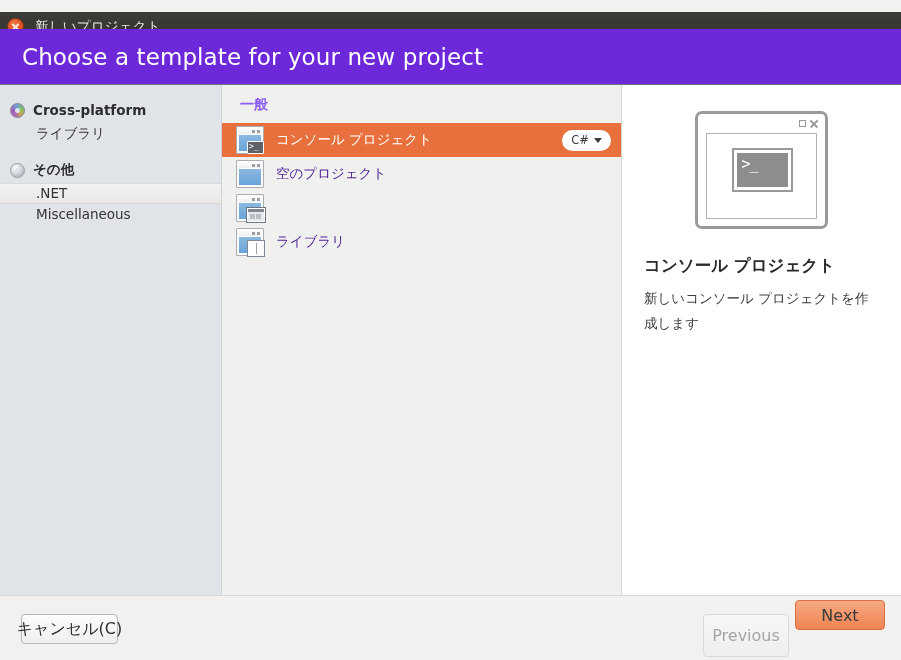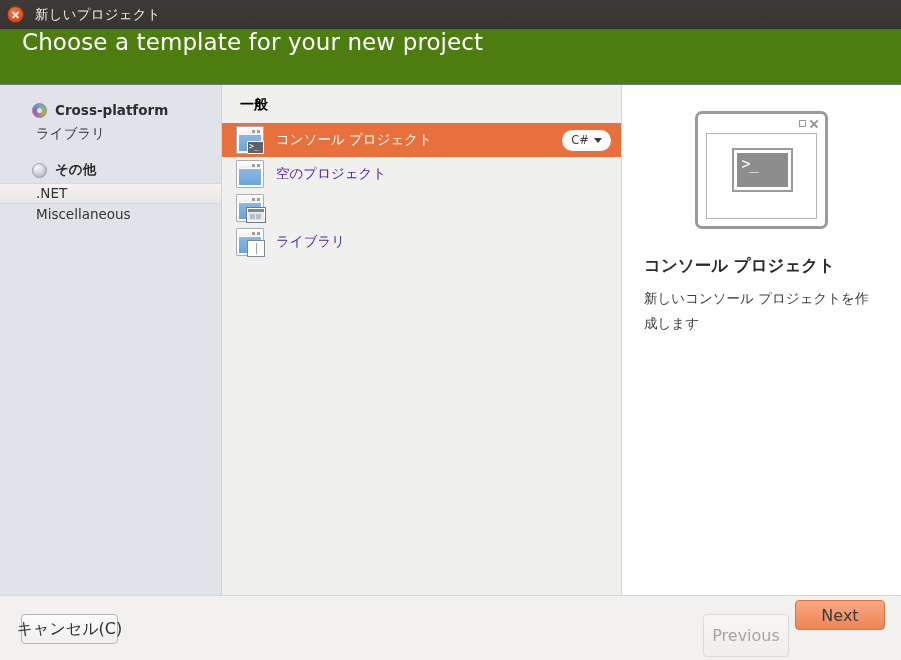--- a/index.html
+++ b/index.html
@@ -17,21 +17,21 @@
   #app {
     position: relative;
     width: 901px;
     height: 660px;
     background: #f2f1f0;
   }
 
   
   .titlebar {
     position: absolute;
-    left: 0; top: 0;
+    left: 0; top: 12px;
     width: 901px; height: 29px;
     background: linear-gradient(to bottom, #3c3b37 0%, #353430 100%);
     display: flex;
     align-items: center;
     font-family: Liberation Serif, serif;
   }
   .close-btn {
     width: 17px; height: 17px;
     margin-left: 7px;
     border-radius: 50%;
@@ -57,25 +57,25 @@
     margin-left: 11px;
     letter-spacing: .2px;
     white-space: nowrap;
   }
 
   
   .banner {
     position: absolute;
     left: 0; top: 29px;
     width: 901px; height: 56px;
-    background: #4d7c0f;
+    background: #6d28d9;
     border-bottom: 1px solid #6d7783;
     box-sizing: border-box;
     display: flex;
-    align-items: flex-start;
+    align-items: center;
   }
   .banner-title {
     color: #ffffff;
     font-size: 23px;
     font-weight: 400;
     margin-left: 22px;
     letter-spacing: .1px;
     white-space: nowrap;
   }
 
@@ -95,21 +95,21 @@
     border-right: 1px solid #cfd3d8;
     box-sizing: border-box;
     padding-top: 12px;
     flex: none;
   }
   .cat-group { margin-bottom: 2px; }
   .cat-head {
     display: flex;
     align-items: center;
     height: 26px;
-    padding-left: 32px;
+    padding-left: 10px;
     font-size: 13.5px;
     font-weight: bold;
     color: #2d2d2d;
   }
   .ring {
     width: 15px; height: 15px;
     border-radius: 50%;
     flex: none;
     margin-right: 8px;
     box-sizing: border-box;
@@ -154,21 +154,21 @@
     width: 400px;
     background: #f0f0ef;
     border-right: 1px solid #d4d4d2;
     box-sizing: border-box;
     flex: none;
     padding-top: 8px;
   }
   .group-label {
     font-size: 14px;
     font-weight: bold;
-    color: #000000;
+    color: #8b5cf6;
     padding: 3px 0 9px 18px;
   }
   .tpl-row {
     height: 34px;
     display: flex;
     align-items: center;
     padding-left: 14px;
     padding-right: 10px;
     box-sizing: border-box;
   }

